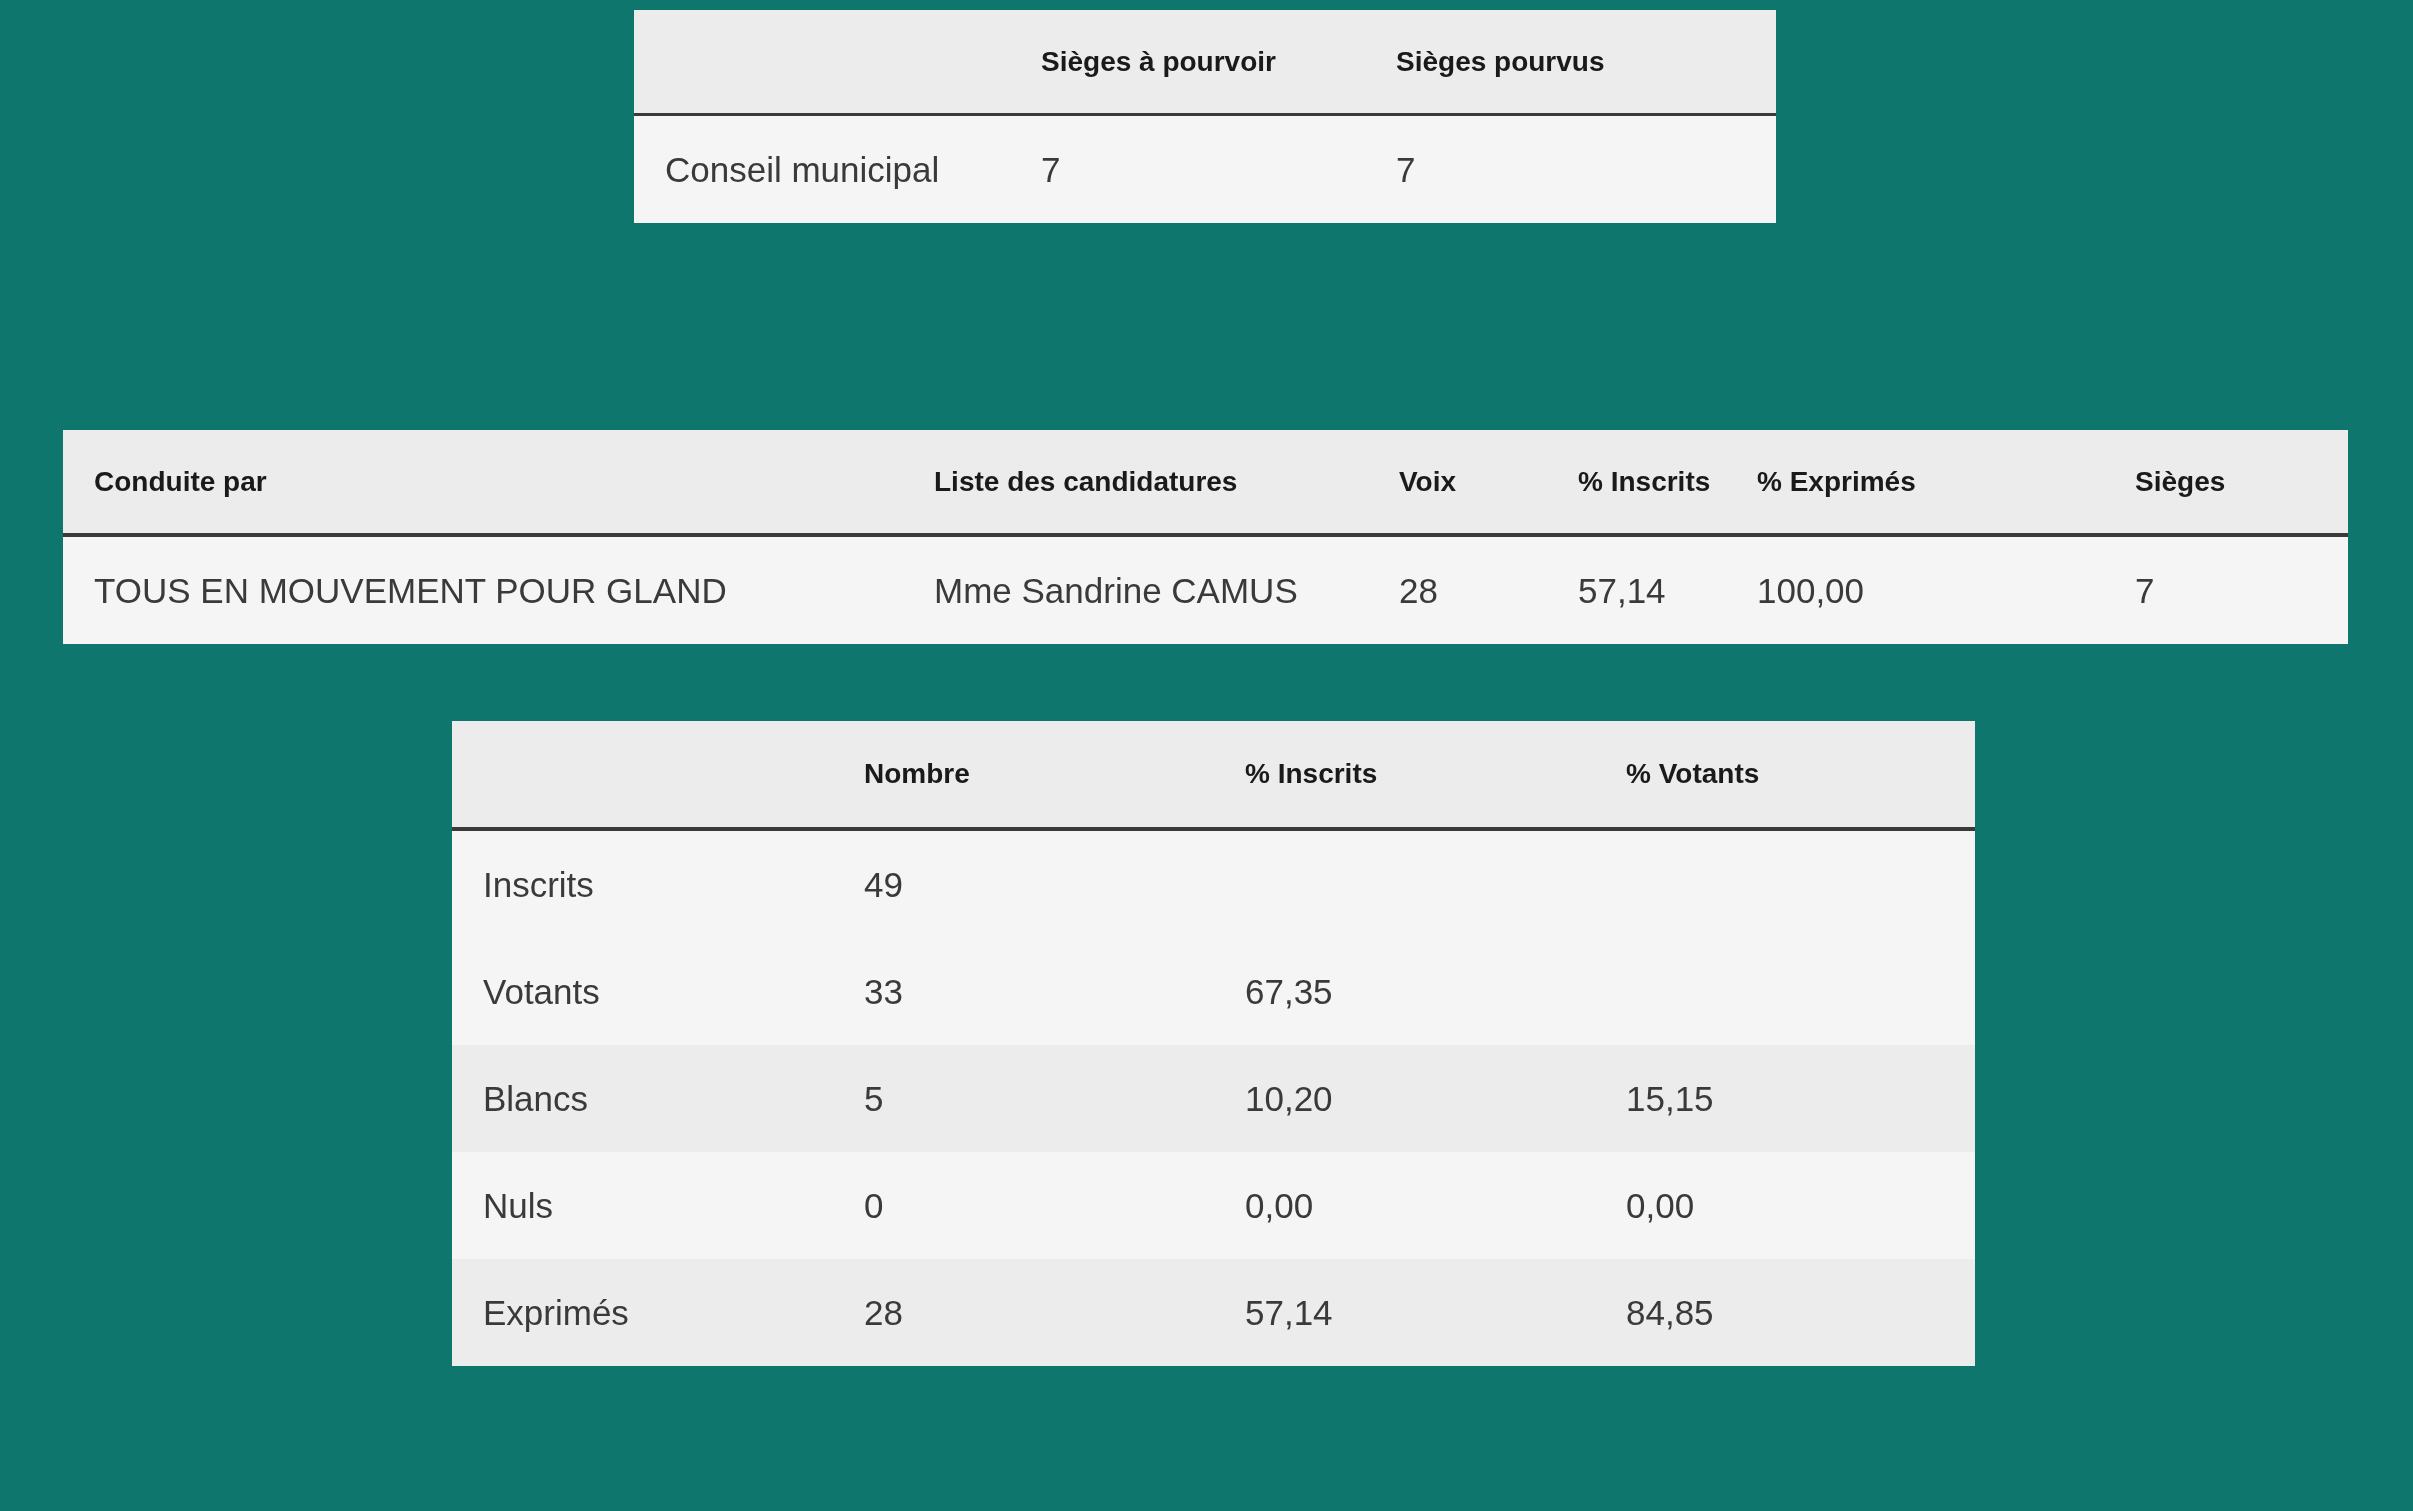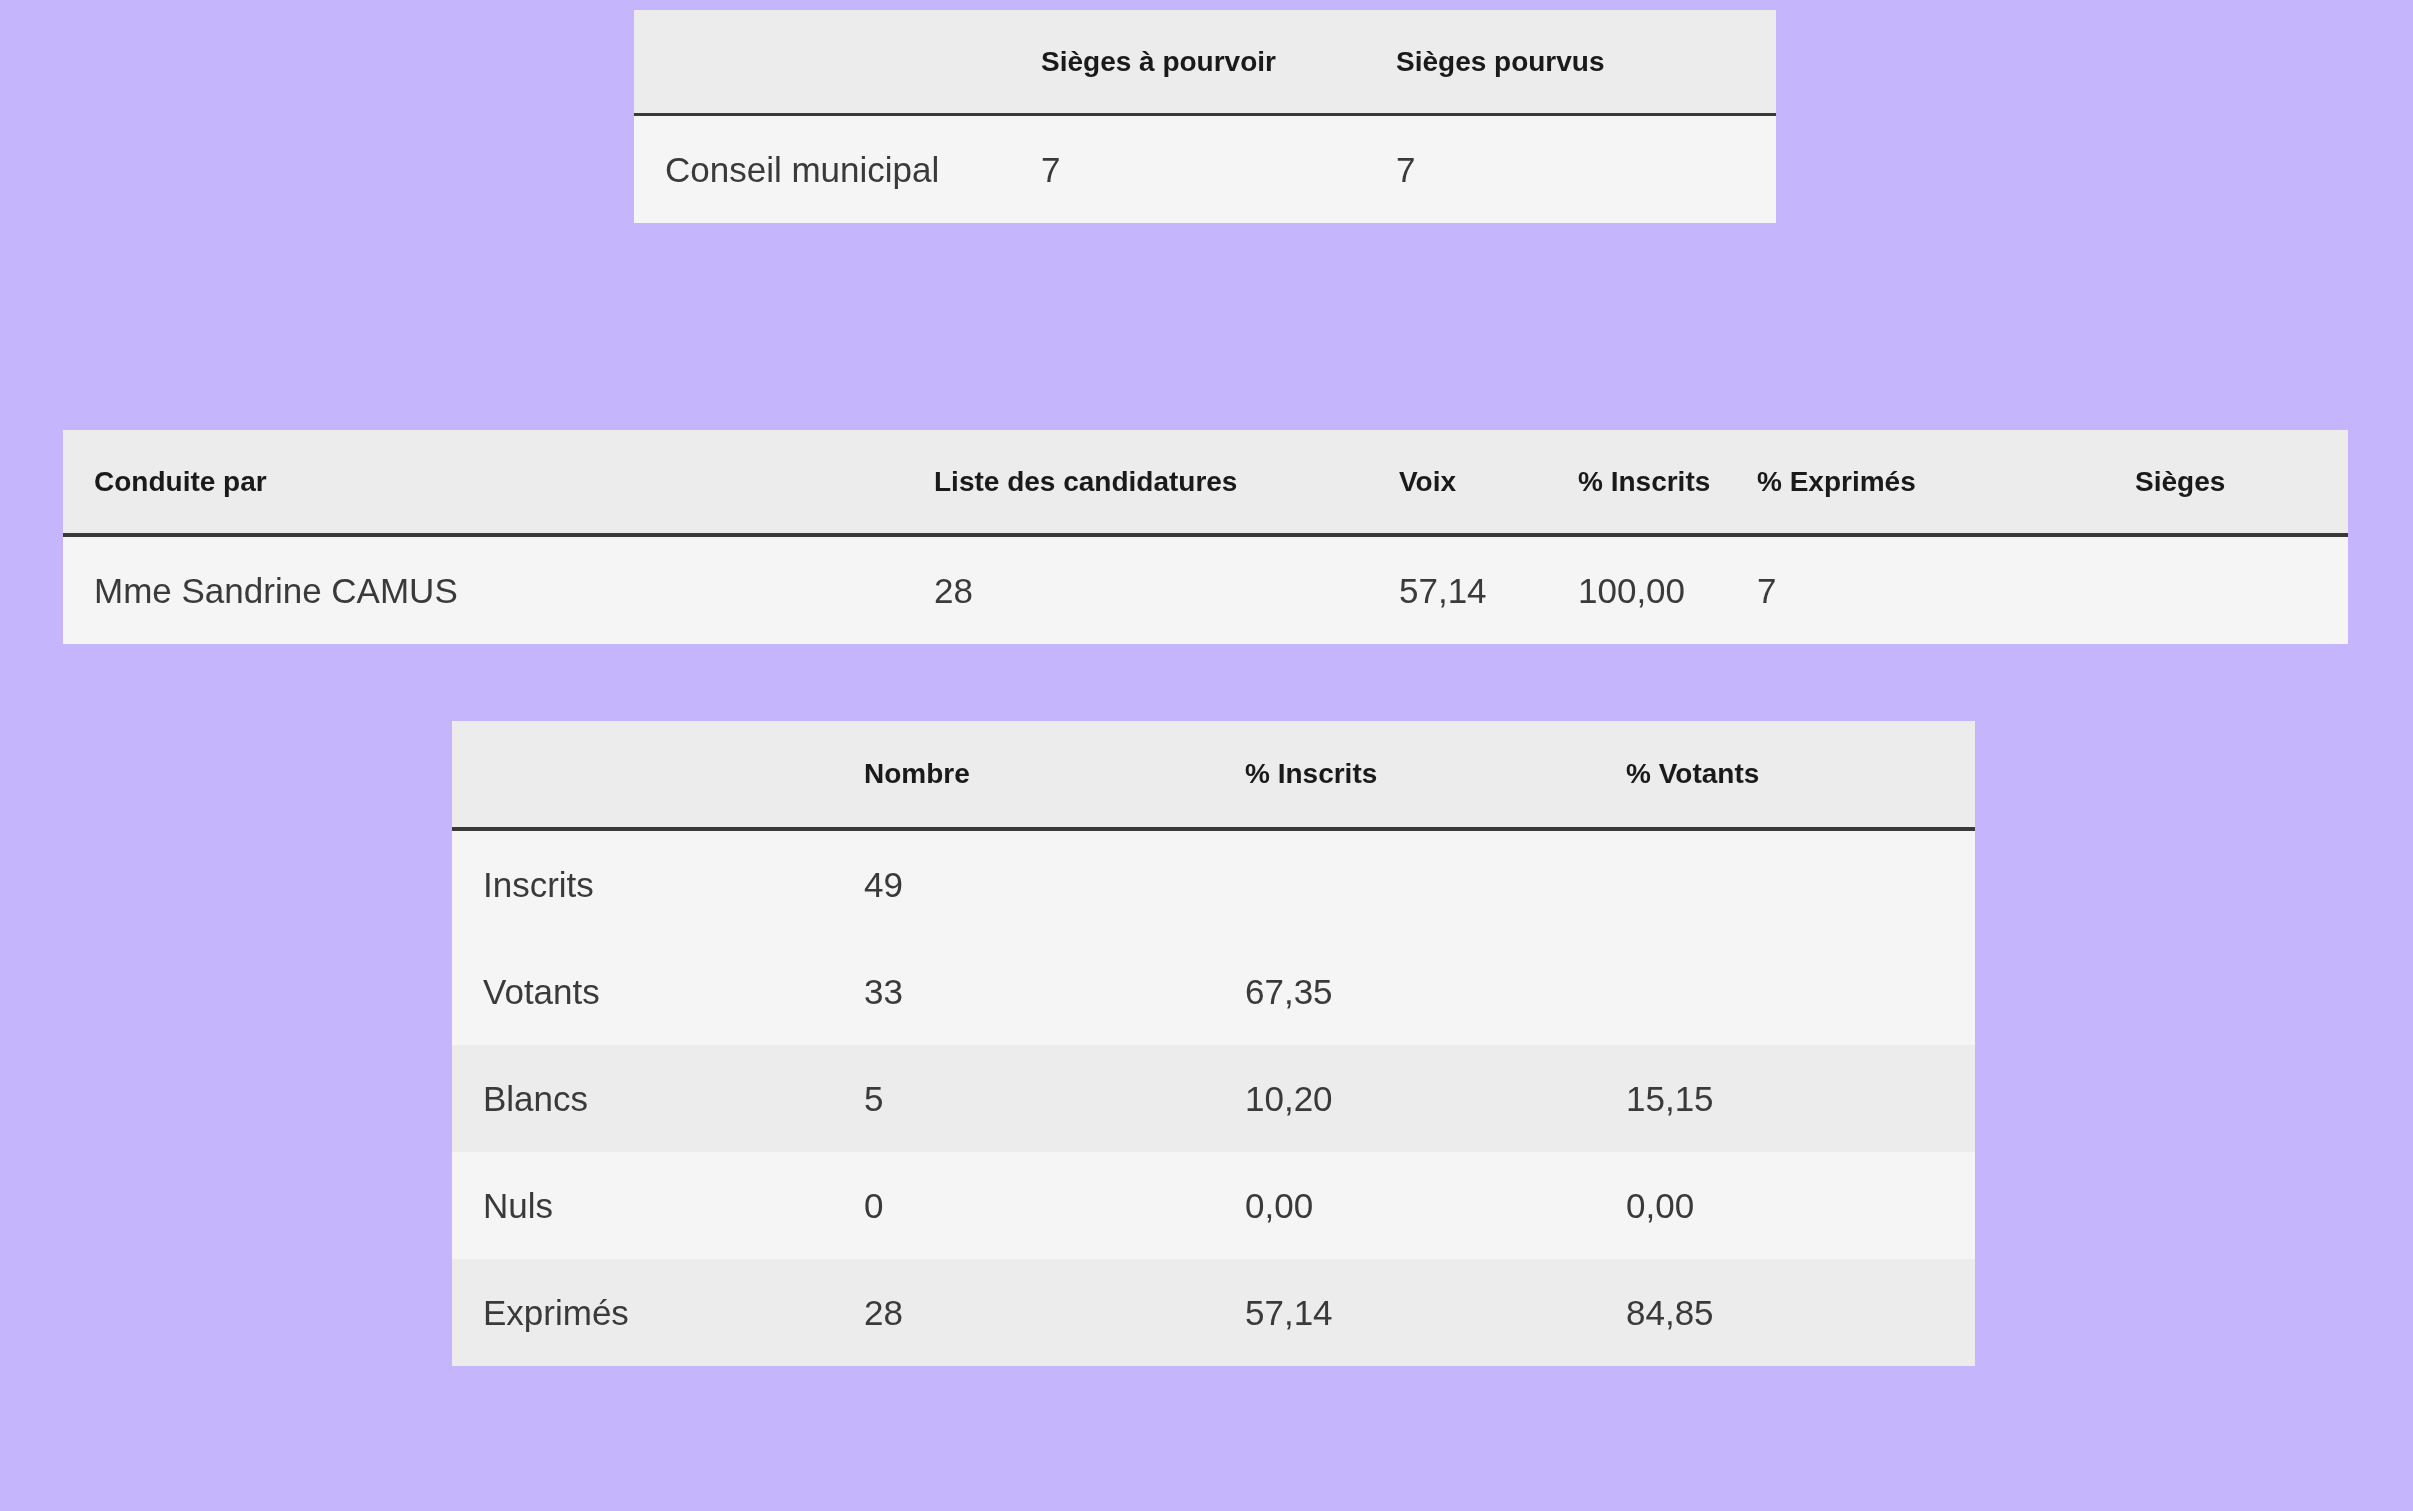--- a/index.html
+++ b/index.html
@@ -4,21 +4,21 @@
 <style>
   html, body {
     margin: 0;
     padding: 0;
     background: #ffffff;
   }
   .canvas {
     position: relative;
     width: 2413px;
     height: 1512px;
-    background: #c4b5fd;
+    background: #0f766e;
     font-family: "Liberation Sans", sans-serif;
     color: #3a3a3a;
   }
   .tbl {
     position: absolute;
   }
   .tbl-header {
     display: grid;
     align-items: center;
     background: #ececec;
@@ -96,20 +96,23 @@
   <div class="tbl" id="candidates-table">
     <div class="tbl-header">
       <div class="hcell">Conduite par</div>
       <div class="hcell">Liste des candidatures</div>
       <div class="hcell">Voix</div>
       <div class="hcell">% Inscrits</div>
       <div class="hcell">% Exprimés</div>
       <div class="hcell">Sièges</div>
     </div>
     <div class="tbl-row">
+      <div class="cell">
+        <a class="liste-link" href="#">TOUS EN MOUVEMENT POUR GLAND</a>
+      </div>
       <div class="cell">Mme Sandrine CAMUS</div>
       <div class="cell">28</div>
       <div class="cell">57,14</div>
       <div class="cell">100,00</div>
       <div class="cell">7</div>
     </div>
   </div>
 
   <div class="tbl" id="participation-table">
     <div class="tbl-header">

